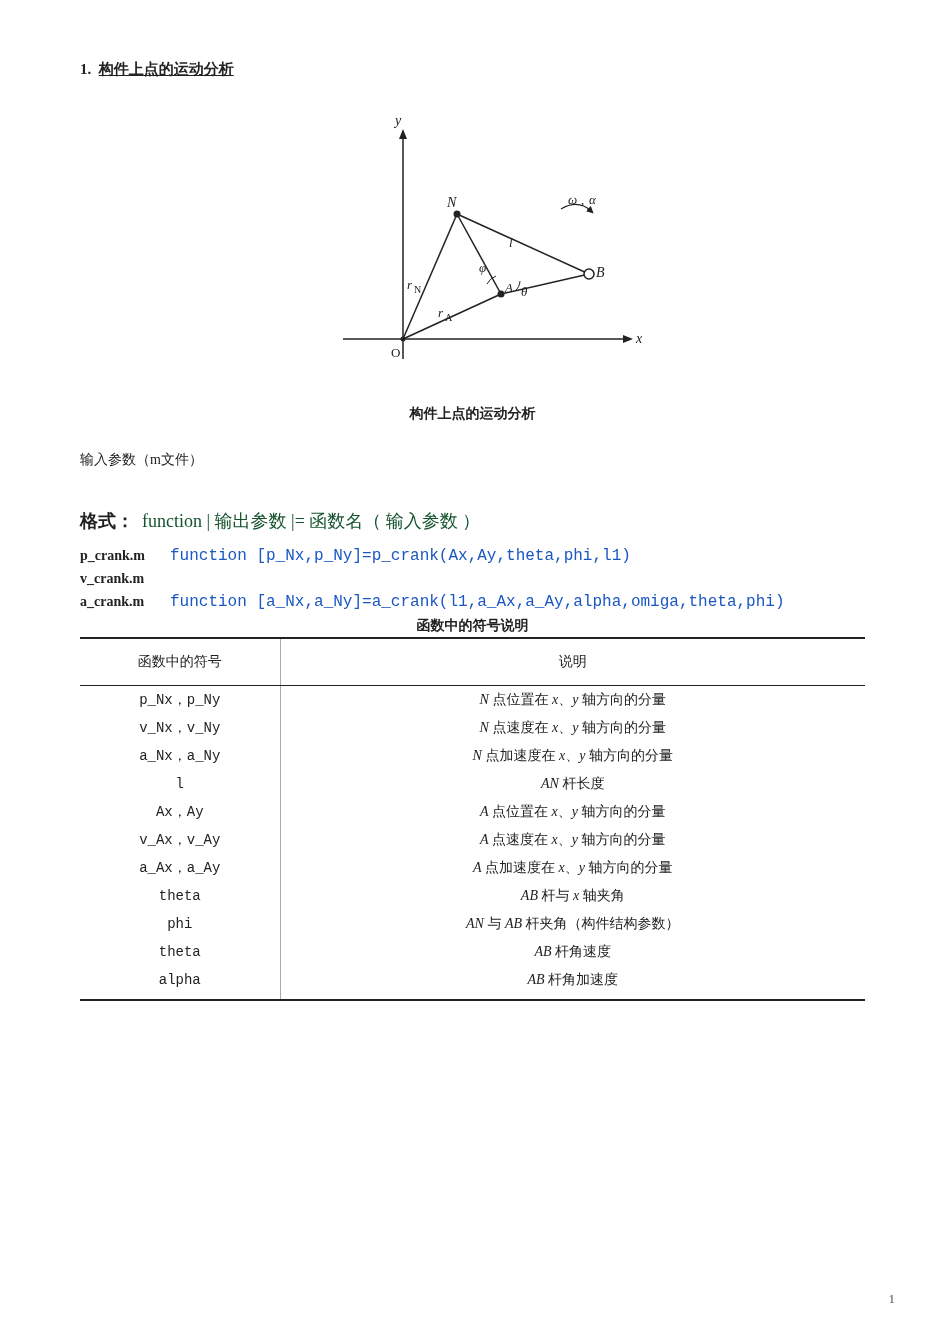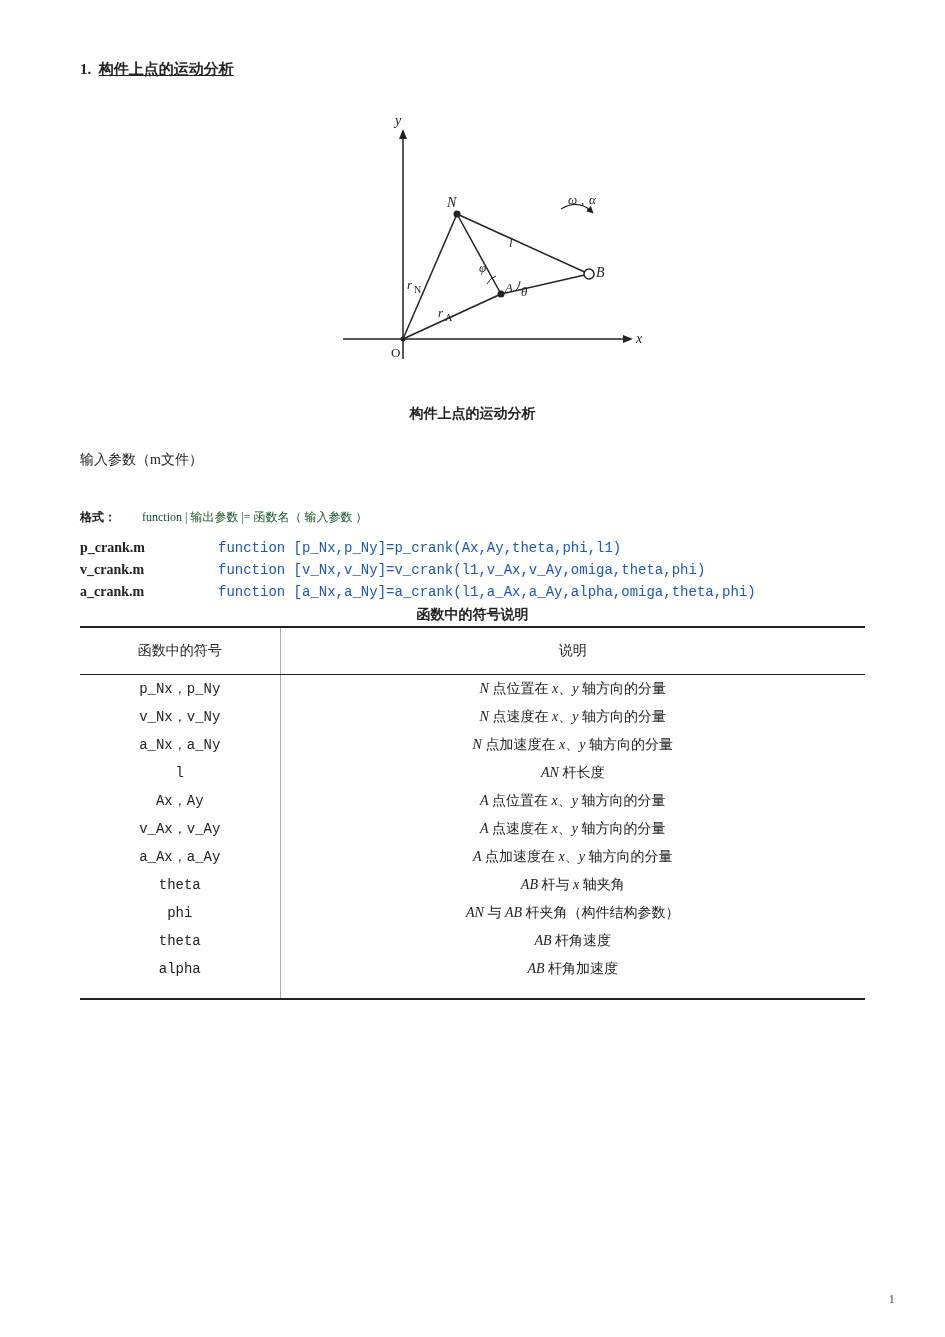--- a/index.html
+++ b/index.html
@@ -23,25 +23,25 @@
       font-weight: bold;
       margin-top: 6px;
       margin-bottom: 18px;
       text-align: center;
     }
     .intro-text {
       font-size: 14px;
       margin-bottom: 8px;
     }
     .format-line {
-      font-size: 12px;
+      font-size: 18px;
       margin-bottom: 14px;
       display: flex;
       align-items: baseline;
-      gap: 24px;
+      gap: 8px;
       margin-top: 40px;
     }
     .format-label {
       font-weight: bold;
       min-width: 38px;
     }
     .format-blue {
       color: #14532d;
     }
     .func-row {
@@ -49,23 +49,22 @@
       align-items: baseline;
       margin-bottom: 6px;
     }
     .func-name {
       font-weight: bold;
       min-width: 90px;
       font-size: 14px;
     }
     .func-code {
       color: #1a56c4;
-      font-size: 14px;
+      font-size: 16px;
       font-family: "Courier New", monospace;
-      margin-left: 48px;
     }
     .table-section {
       margin-top: 6px;
     }
     .table-title {
       text-align: center;
       font-size: 14px;
       font-weight: bold;
       margin-bottom: 0;
     }
@@ -85,21 +84,21 @@
     }
     table.symbol-table td {
       border: none;
       padding: 5px 16px;
       font-size: 14px;
       text-align: center;
       vertical-align: middle;
     }
     table.symbol-table tr:last-child td {
       border-bottom: 2px solid #222;
-      padding-bottom: 20px;
+      padding-bottom: 10px;
     }
     table.symbol-table th:first-child {
       border-right: 1px solid #aaa;
       width: 200px;
     }
     table.symbol-table td:first-child {
       border-right: 1px solid #aaa;
       font-family: "Courier New", monospace;
     }
     .page-num {
@@ -187,21 +186,20 @@
   <span class="format-blue">function  |  输出参数  |=  函数名（  输入参数  ）</span>
 </div>
 
 <div>
   <div class="func-row">
     <span class="func-name">p_crank.m</span>
     <span class="func-code">function  [p_Nx,p_Ny]=p_crank(Ax,Ay,theta,phi,l1)</span>
   </div>
   <div class="func-row">
     <span class="func-name">v_crank.m</span>
-    <span class="func-code">function  [v_Nx,v_Ny]=v_crank(l1,v_Ax,v_Ay,omiga,theta,phi)</span>
   </div>
   <div class="func-row">
     <span class="func-name">a_crank.m</span>
     <span class="func-code">function  [a_Nx,a_Ny]=a_crank(l1,a_Ax,a_Ay,alpha,omiga,theta,phi)</span>
   </div>
 </div>
 
 <div class="table-section">
   <div class="table-title">函数中的符号说明</div>
   <table class="symbol-table">

